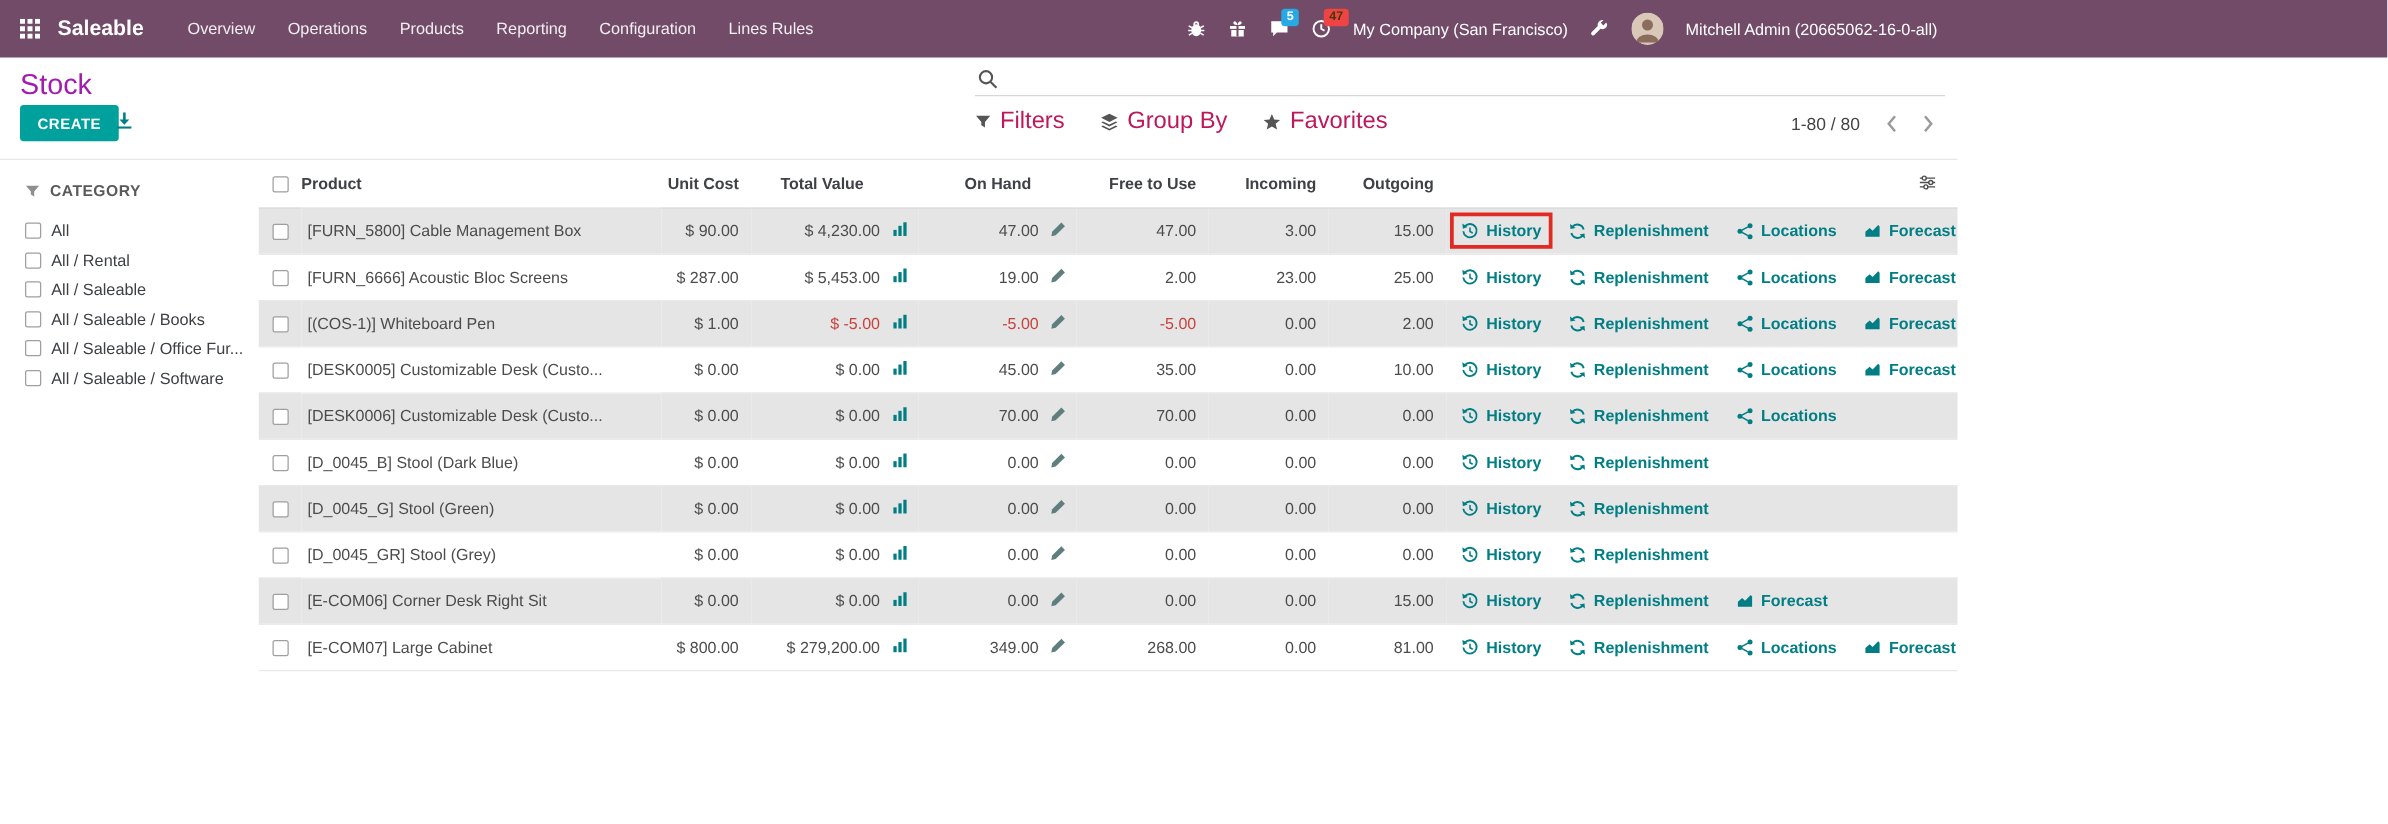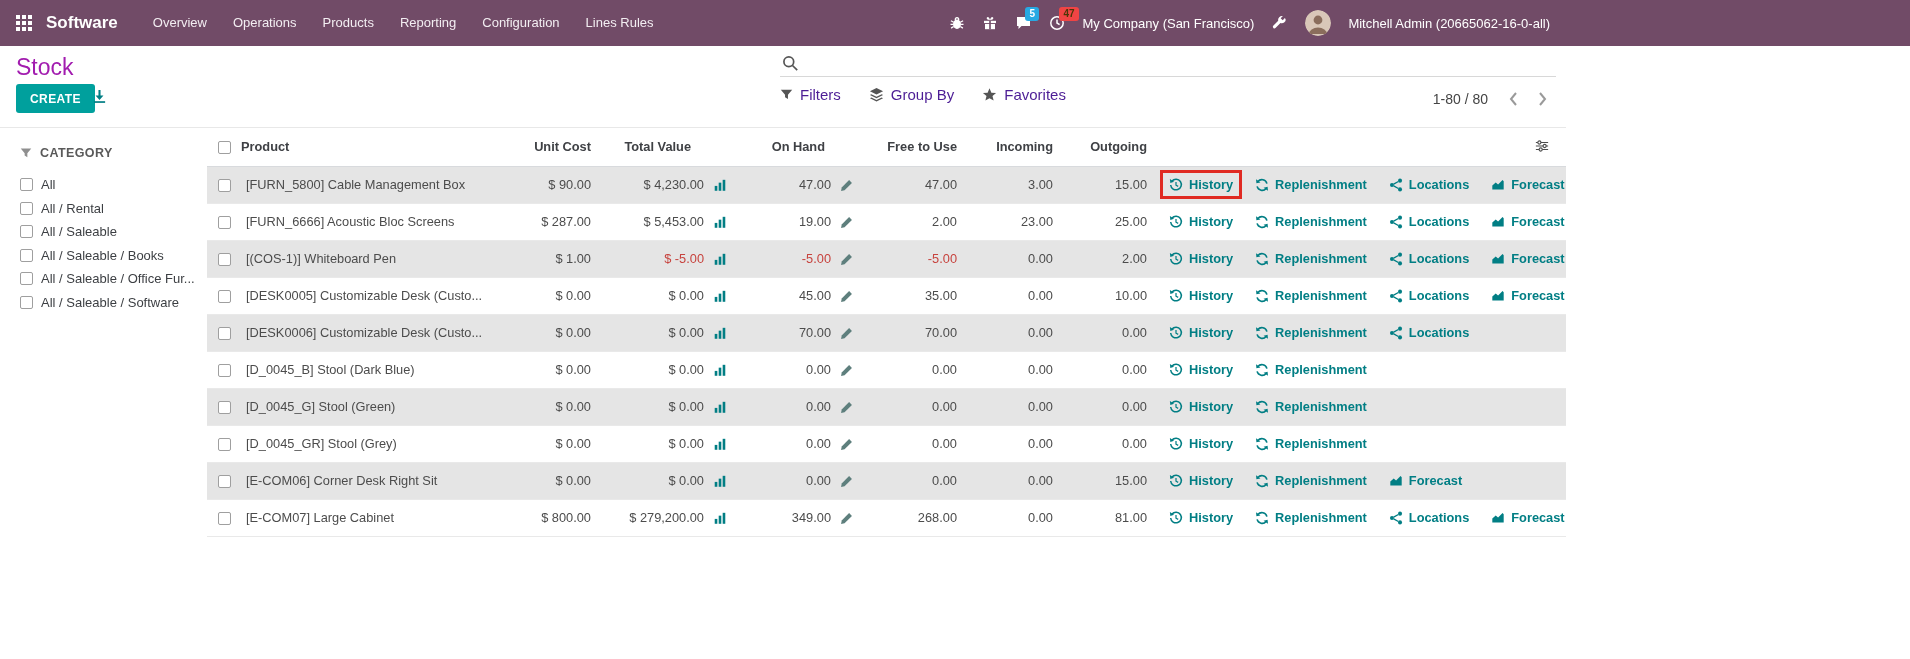--- a/index.html
+++ b/index.html
@@ -29,21 +29,21 @@
   .searchview { position: absolute; left: 780px; top: 4px; width: 776px; height: 27px;
     border-bottom: 1px solid #d8d8d8; display: flex; align-items: center; }
   .searchview input { flex: 1; border: none; outline: none; font-size: 13px; color: #555; background: transparent; }
   .searchview input::placeholder { color: #9b9b9b; }
   .search-mag { color: #555; display: inline-flex; cursor: pointer; padding: 0 2px; }
   .create-btn { position: absolute; left: 16px; top: 38px; height: 29px; padding: 0 14px;
     background: #00A09D; color: #fff; border: none; border-radius: 3px;
     font-size: 12px; font-weight: 700; letter-spacing: .4px; cursor: pointer; }
   .export-btn { position: absolute; left: 92px; top: 43px; color: #017E84; display: inline-flex; cursor: pointer; }
   .search-btns { position: absolute; left: 780px; top: 40px; display: flex; gap: 28px; align-items: center; }
-  .sbtn { display: inline-flex; align-items: center; gap: 7px; font-size: 15px; color: #4c1d95; cursor: pointer; justify-content: space-between; }
+  .sbtn { display: inline-flex; align-items: center; gap: 7px; font-size: 19px; color: #be185d; cursor: pointer; justify-content: space-between; }
   .sbtn .ic { color: #555; display: inline-flex; }
   .pager { position: absolute; right: 10px; top: 43px; display: flex; align-items: center; gap: 2px; }
   .pager-text { font-size: 14px; color: #444; margin-right: 10px; }
   .pager-btn { color: #9a9a9a; display: inline-flex; padding: 3px 9px; cursor: pointer; }
 
   
   .content { display: flex; width: 1566px; }
   .sidebar { width: 207px; padding: 18px 8px 0 20px; flex: none; }
   .cat-header { display: flex; align-items: center; gap: 8px; font-size: 12.5px; font-weight: 700;
     color: #5a5a5a; letter-spacing: .4px; margin-bottom: 13px; }
@@ -57,21 +57,21 @@
   th { height: 38px; border-bottom: 1px solid #d8dadd; font-weight: 700; color: #3f4145;
     vertical-align: middle; text-align: left; cursor: pointer; }
   td { height: 37px; border-bottom: 1px solid #e9e9e9; vertical-align: middle; }
   tr.row-odd { background: #e5e5e5; }
   .col-check { text-align: center; }
   .col-check .cb { vertical-align: middle; }
   .cell-product { padding-left: 5px; color: #4c4c4c; white-space: nowrap; overflow: hidden; }
   .col-num, .cell-num { text-align: right; padding-right: 10px; white-space: nowrap; }
   .pad-icon-lg { padding-right: 44px; }
   .pad-icon { padding-right: 36px; }
-  .cell-flex { display: flex; align-items: flex-end; justify-content: flex-end; padding-right: 8px; }
+  .cell-flex { display: flex; align-items: flex-start; justify-content: flex-end; padding-right: 8px; }
   .cell-flex .val { text-align: right; }
   .cell-icon { display: inline-flex; margin-left: 9px; cursor: pointer; }
   .chart-ic { color: #017E84; }
   .pencil-ic { color: #5e7f7d; }
   .neg { color: #c7433e; }
   .cell-actions { padding-left: 12px; white-space: nowrap; }
   .acts { display: flex; gap: 22px; }
   .act { position: relative; display: inline-flex; align-items: center; gap: 6px;
     color: #017E84; font-weight: 600; font-size: 12.8px; cursor: pointer; text-decoration: none; }
   .act .act-ic { display: inline-flex; }
@@ -92,21 +92,21 @@
           <rect x="6" y="0" width="4" height="4"></rect>
           <rect x="12" y="0" width="4" height="4"></rect>
           <rect x="0" y="6" width="4" height="4"></rect>
           <rect x="6" y="6" width="4" height="4"></rect>
           <rect x="12" y="6" width="4" height="4"></rect>
           <rect x="0" y="12" width="4" height="4"></rect>
           <rect x="6" y="12" width="4" height="4"></rect>
           <rect x="12" y="12" width="4" height="4"></rect>
         </svg>
     </span>
-    <span class="app-name">Software</span>
+    <span class="app-name">Saleable</span>
     <nav class="menu">
         <span class="menu-item">Overview</span>
         <span class="menu-item">Operations</span>
         <span class="menu-item">Products</span>
         <span class="menu-item">Reporting</span>
         <span class="menu-item">Configuration</span>
         <span class="menu-item">Lines Rules</span>
       </nav>
     <div class="systray">
       <span class="tray-icon">

